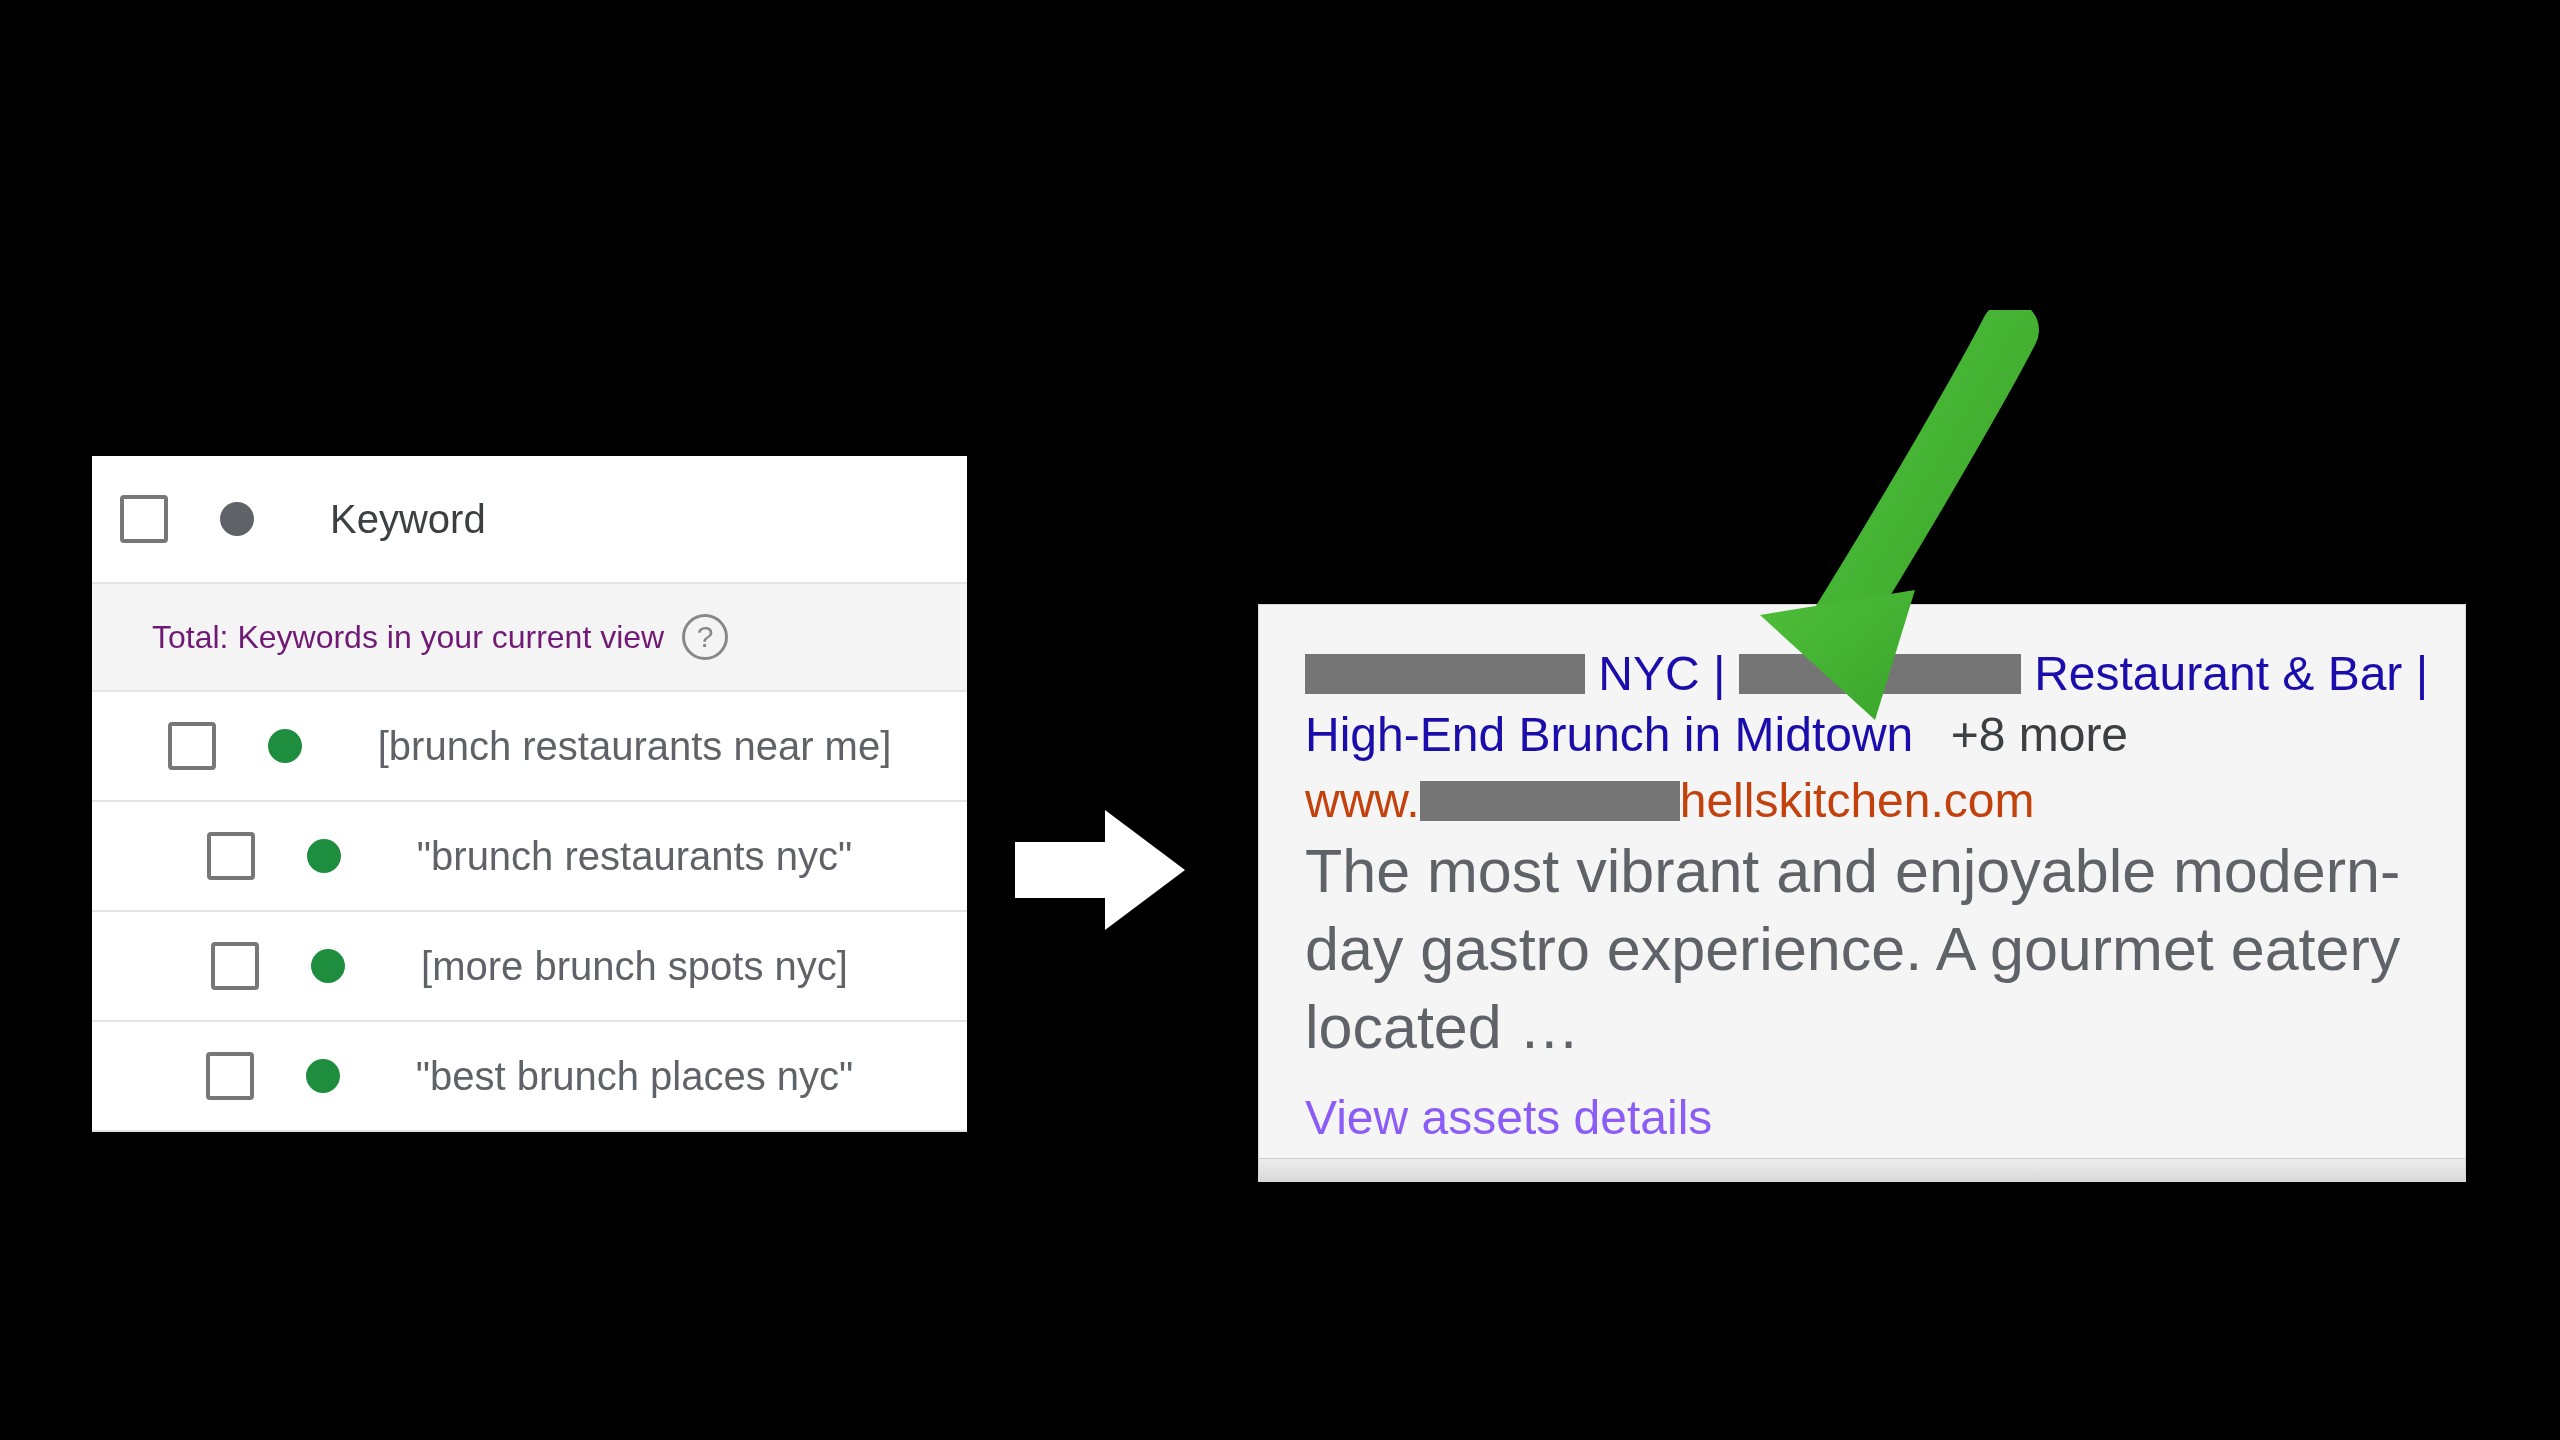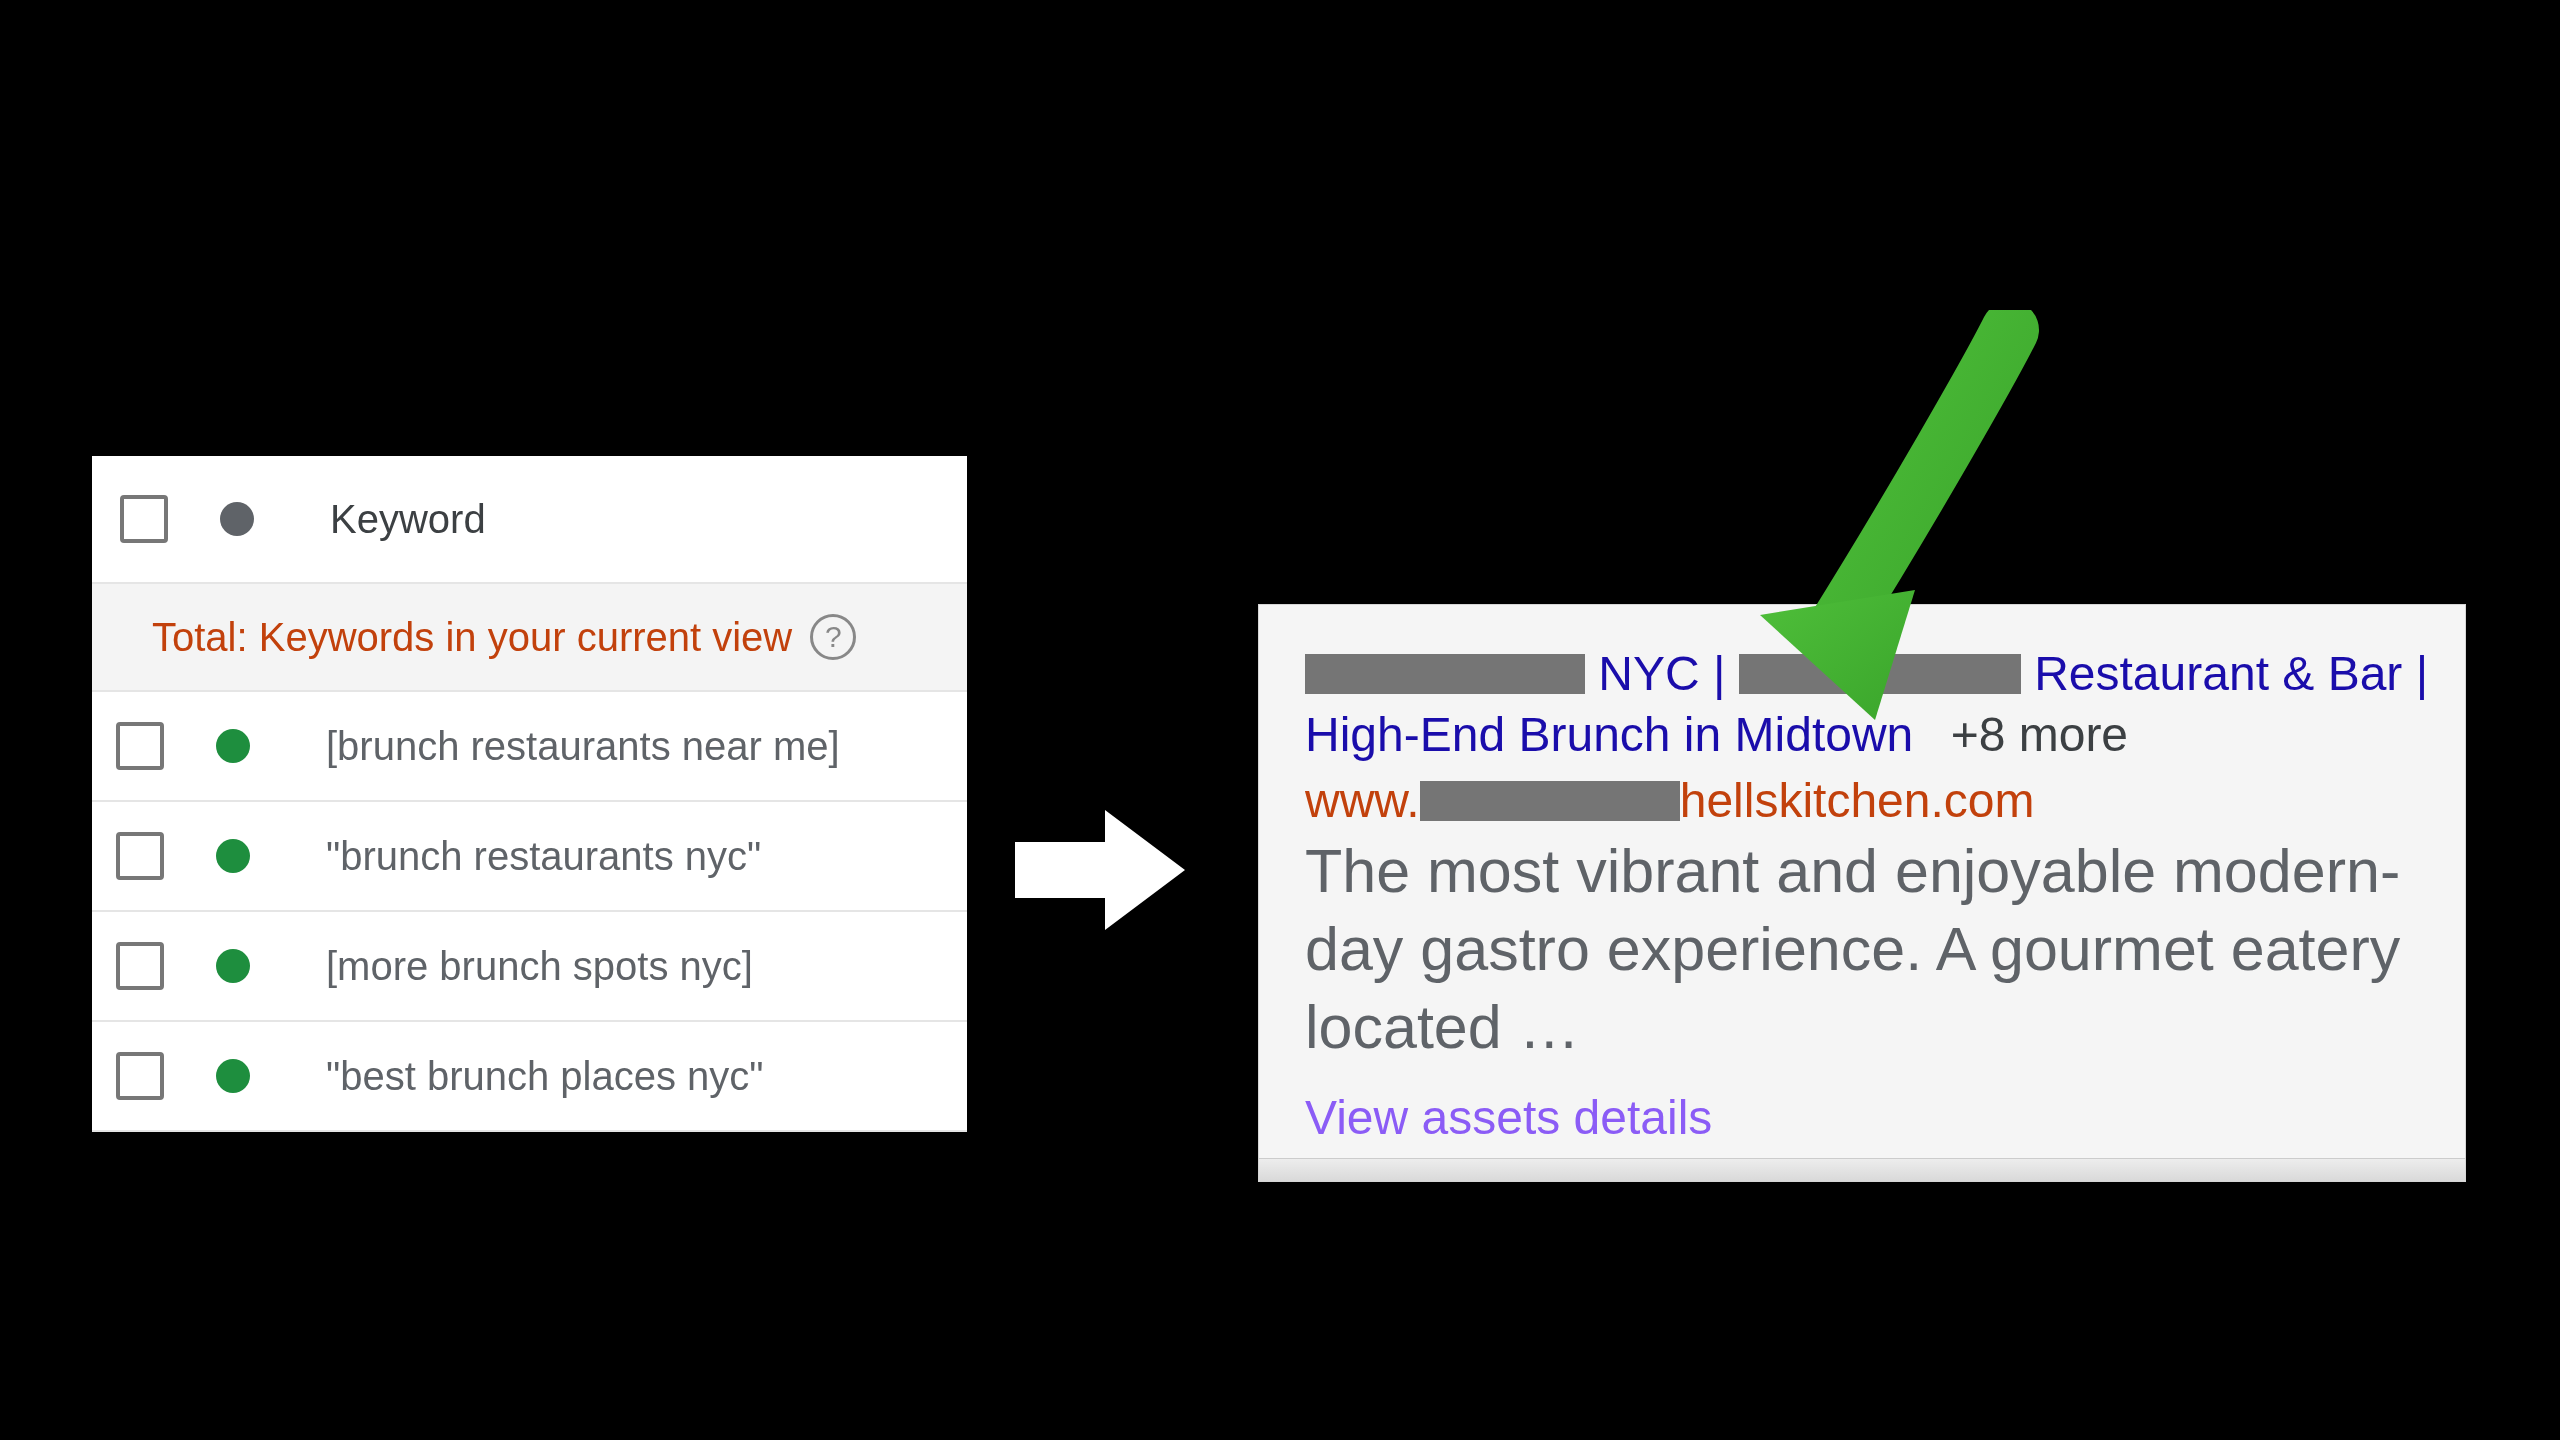--- a/index.html
+++ b/index.html
@@ -32,21 +32,22 @@
     align-items: center;
     height: 126px;
     border-bottom: 2px solid #e5e5e5;
     padding: 0 28px;
   }
   .kw-row {
     display: flex;
     align-items: center;
     height: 108px;
     border-bottom: 2px solid #e5e5e5;
-    padding: 0 24px;
+    padding: 0 40px;
+    justify-content: center;
   }
   .kw-row:last-child { border-bottom: 2px solid #e5e5e5; }
   .kw-checkbox {
     width: 40px;
     height: 40px;
     border: 4px solid #777;
     border-radius: 4px;
     flex-shrink: 0;
     margin-right: 52px;
   }
@@ -68,22 +69,22 @@
 
   .kw-total {
     display:flex;
     align-items:center;
     height: 106px;
     background:#f4f4f4;
     border-bottom: 2px solid #e5e5e5;
     padding: 0 28px;
   }
   .kw-total-text {
-    font-size: 40px;
-    color:#c2410c;
+    font-size: 32px;
+    color:#701a75;
     margin-left:32px;
   }
   .help-icon {
     width:40px;height:40px;border:3px solid #888;border-radius:50%;
     display:flex;align-items:center;justify-content:center;
     font-size:30px;color:#888;margin-left:18px;
   }
 
   
   .arrow-white {

